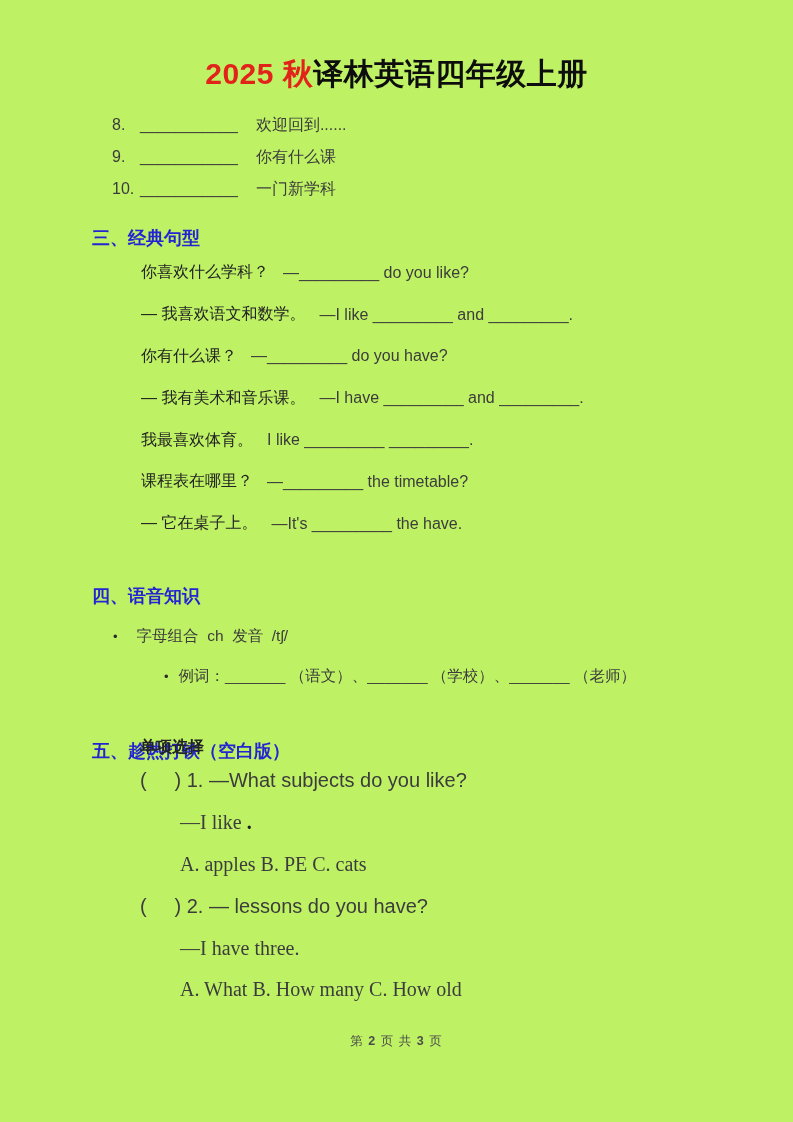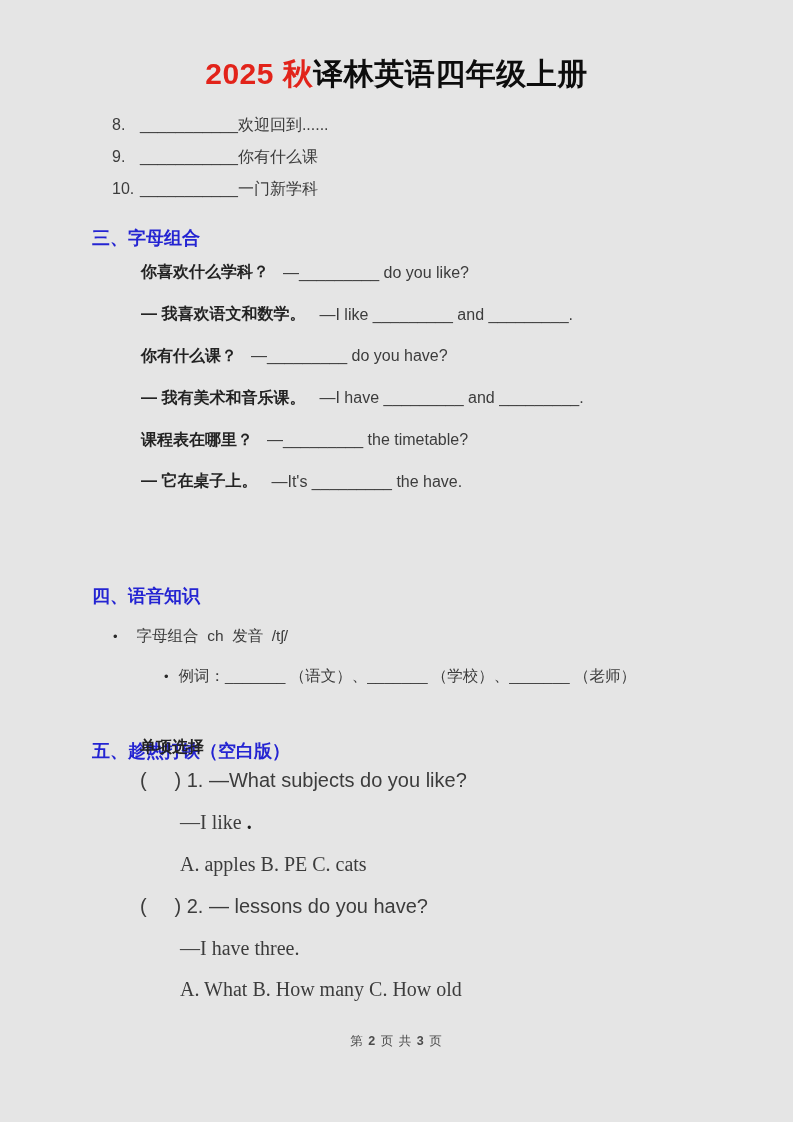--- a/index.html
+++ b/index.html
@@ -1,34 +1,34 @@
 <!DOCTYPE html>
 <html><head>
 <meta charset="utf-8">
 <style>
   html,body{margin:0;padding:0;background:#ffffff;}
   .page{
-    position:relative;width:793px;height:1122px;background:#e5e5e5;overflow:hidden;
+    position:relative;width:793px;height:1122px;background:#bef264;overflow:hidden;
     font-family:"Liberation Sans","DejaVu Sans",sans-serif;color:#3c3c3c;
     --title-red:#e2231a;--heading-blue:#2424d2;
   }
   .title{position:absolute;top:54px;left:0;width:100%;text-align:center;
          font-size:30px;font-weight:700;color:#0d0d0d;letter-spacing:.5px;white-space:pre;}
   .t-red{color:var(--title-red);}
 
   .vocab{position:absolute;top:109px;left:112px;font-size:16px;}
   .vrow{height:32px;display:flex;align-items:center;white-space:pre;}
   .vnum{display:inline-block;width:28px;}
-  .vcn{}
+  .vcn{margin-left:18px;}
 
   .heading{position:absolute;left:92px;font-size:18px;font-weight:700;color:var(--heading-blue);white-space:pre;}
   #s3h{top:226px;}
   .s3lines{position:absolute;top:252px;left:141px;font-size:16px;}
   .line{height:41.8px;display:flex;align-items:center;white-space:pre;}
-  .line .cn{font-weight:700;color:#232323;}
+  .line .cn{font-weight:400;color:#232323;}
   .line .en{margin-left:14px;}
 
   #s4h{top:584px;}
   .bullet-row{position:absolute;display:flex;align-items:center;height:24px;
               font-size:15.5px;white-space:pre;}
   #s4b1{top:624px;left:113px;}
   #s4b1 .bdot{margin-right:19px;}
   #s4b2{top:664px;left:164px;}
   #s4b2 .bdot{margin-right:10px;}
   .bdot{font-size:13px;color:#2a2a2a;}
@@ -56,26 +56,27 @@
       <span class="vnum">8.</span><span class="vblank">___________</span><span class="vcn">欢迎回到......</span>
     </div>
     <div class="vrow">
       <span class="vnum">9.</span><span class="vblank">___________</span><span class="vcn">你有什么课</span>
     </div>
     <div class="vrow">
       <span class="vnum">10.</span><span class="vblank">___________</span><span class="vcn">一门新学科</span>
     </div>
   </div>
 
-  <div class="heading" id="s3h">三、字母组合</div>
+  <div class="heading" id="s3h">三、经典句型</div>
   <div class="s3lines">
     <div class="line"><span class="cn">你喜欢什么学科？</span><span class="en">—_________ do you like?</span></div>
     <div class="line"><span class="cn">— 我喜欢语文和数学。</span><span class="en">—I like _________ and _________.</span></div>
     <div class="line"><span class="cn">你有什么课？</span><span class="en">—_________ do you have?</span></div>
     <div class="line"><span class="cn">— 我有美术和音乐课。</span><span class="en">—I have _________ and _________.</span></div>
+    <div class="line"><span class="cn">我最喜欢体育。</span><span class="en">I like _________ _________.</span></div>
     <div class="line"><span class="cn">课程表在哪里？</span><span class="en">—_________ the timetable?</span></div>
     <div class="line"><span class="cn">— 它在桌子上。</span><span class="en">—It's _________ the have.</span></div>
   </div>
 
   <div class="heading" id="s4h">四、语音知识</div>
   <div class="bullet-row" id="s4b1">
     <span class="bdot">•</span><span class="btext">字母组合  ch  发音  /tʃ/</span>
   </div>
   <div class="bullet-row" id="s4b2">
     <span class="bdot">•</span><span class="btext">例词：_______ （语文）、_______ （学校）、_______ （老师）</span>

